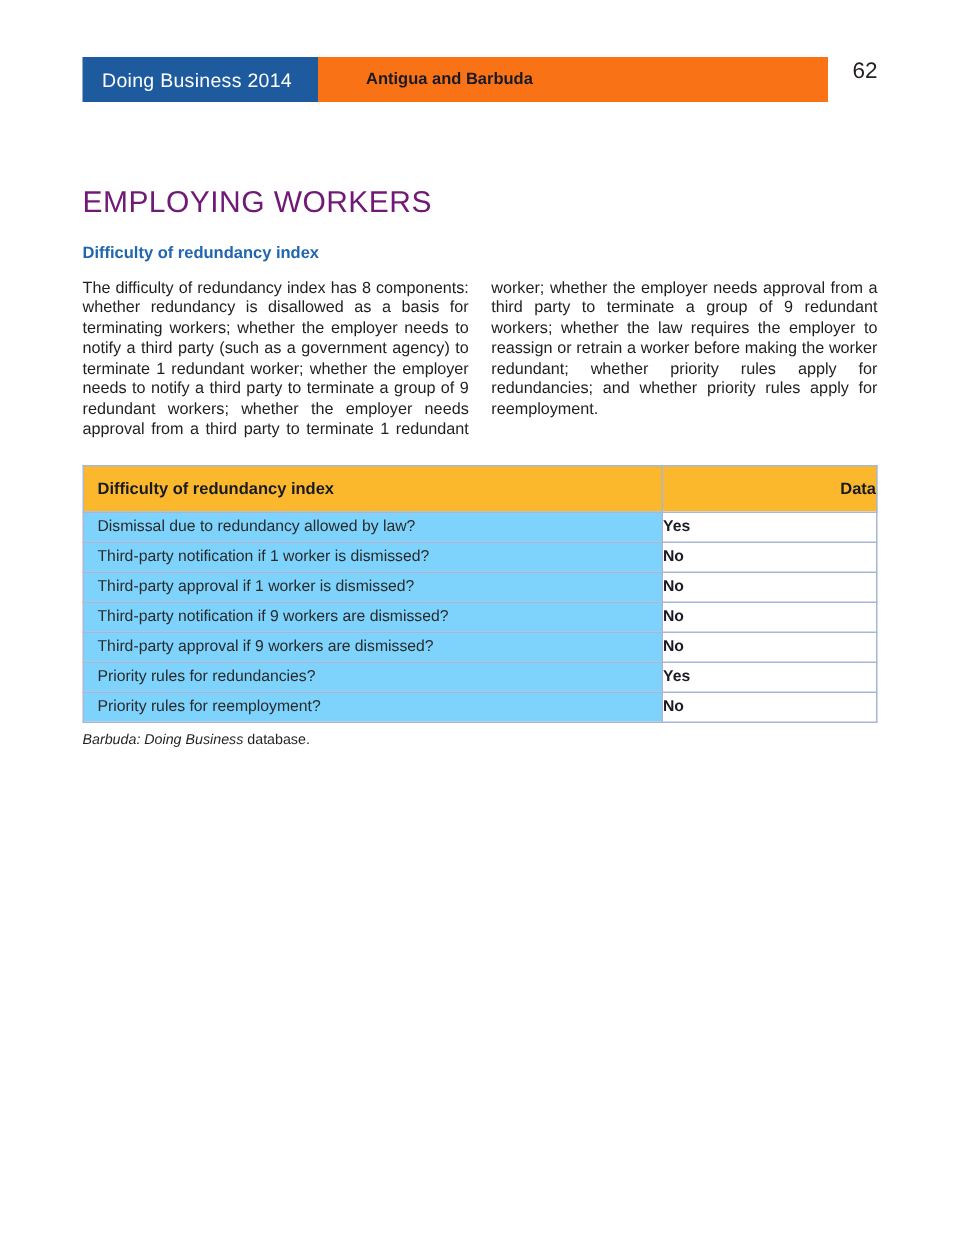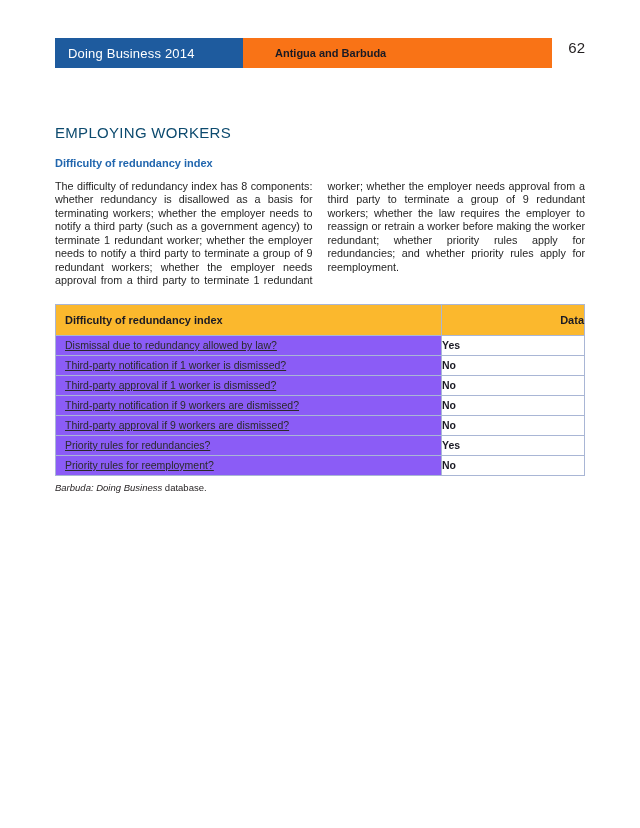--- a/index.html
+++ b/index.html
@@ -26,21 +26,21 @@
     margin-top: 38px;
     display: flex;
     align-items: flex-start;
   }
   .head-bar {
     display: flex;
     height: 30px;
     width: 497px;
   }
   .badge-blue {
-    width: 188px;
+    width: 157px;
     background: #1e5b9e;
     color: #ffffff;
     font-size: 13px;
     display: flex;
     align-items: center;
     padding-left: 13px;
     letter-spacing: 0.2px;
     white-space: nowrap;
   }
   .badge-gold {
@@ -57,23 +57,23 @@
   .page-number {
     margin-left: auto;
     margin-top: 1px;
     font-size: 15px;
     color: #231f20;
   }
 
   
   .section-title {
     margin-top: 56px;
-    font-size: 15px;
+    font-size: 20px;
     font-weight: normal;
-    color: #0c4a6e;
+    color: #701a75;
     letter-spacing: 0.3px;
   }
   .section-subtitle {
     margin-top: 16px;
     font-size: 11px;
     font-weight: bold;
     color: #2166ae;
   }
 
   
@@ -101,25 +101,24 @@
   table.data-table th {
     background: #fbb82d;
     color: #1a1a24;
     font-size: 11px;
     height: 31px;
     font-weight: bold;
   }
   th.col-question { text-align: left; padding-left: 9px; }
   th.col-data { width: 143px; text-align: right; }
   td.cell-question {
-    background: #8b5cf6;
+    background: #7dd3fc;
     height: 20px;
     padding-left: 9px;
     color: #2a2a2a;
-    text-decoration: underline;
   }
   td.cell-value {
     background: #ffffff;
     text-align: left;
     font-weight: bold;
     color: #1a1a24;
   }
 
   
   .source-note {

